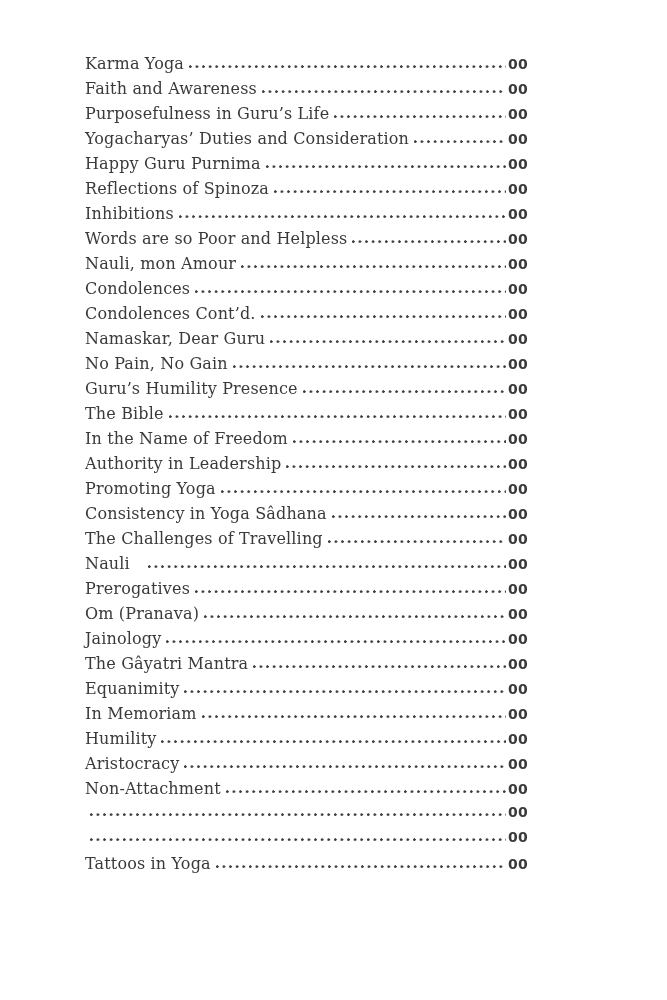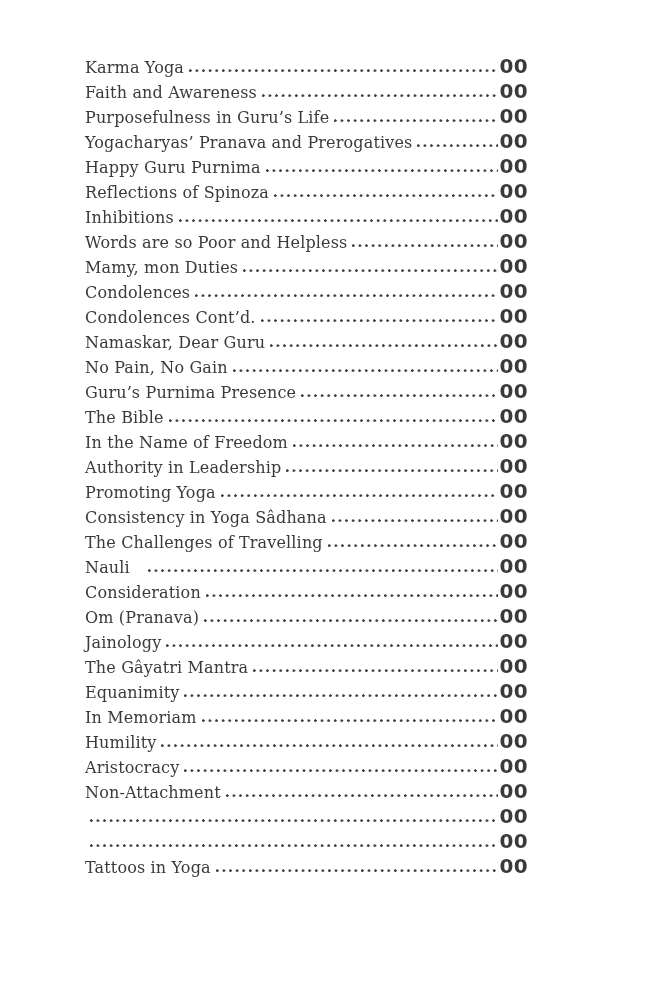--- a/index.html
+++ b/index.html
@@ -44,21 +44,21 @@
     background-repeat: repeat-x;
     background-position: left bottom;
   }
   .dots.wide {
     margin-left: 18px;
   }
   .pagenum {
     flex: 0 0 auto;
     font-family: "DejaVu Sans", "Liberation Sans", sans-serif;
     font-weight: bold;
-    font-size: 20px;
+    font-size: 14px;
     color: #3a3a3a;
     letter-spacing: 0.3px;
   }
 </style>
 </head>
 <body>
 
 <div class="page">
   <div class="toc" id="toc-list">
       <div class="row">
@@ -70,21 +70,21 @@
         <span class="title">Faith and Awareness</span>
         <span class="dots"></span>
         <span class="pagenum">00</span>
       </div>
       <div class="row">
         <span class="title">Purposefulness in Guru’s Life</span>
         <span class="dots"></span>
         <span class="pagenum">00</span>
       </div>
       <div class="row">
-        <span class="title">Yogacharyas’ Pranava and Prerogatives</span>
+        <span class="title">Yogacharyas’ Duties and Consideration</span>
         <span class="dots"></span>
         <span class="pagenum">00</span>
       </div>
       <div class="row">
         <span class="title">Happy Guru Purnima</span>
         <span class="dots"></span>
         <span class="pagenum">00</span>
       </div>
       <div class="row">
         <span class="title">Reflections of Spinoza</span>
@@ -95,21 +95,21 @@
         <span class="title">Inhibitions</span>
         <span class="dots"></span>
         <span class="pagenum">00</span>
       </div>
       <div class="row">
         <span class="title">Words are so Poor and Helpless</span>
         <span class="dots"></span>
         <span class="pagenum">00</span>
       </div>
       <div class="row">
-        <span class="title">Mamy, mon Duties</span>
+        <span class="title">Nauli, mon Amour</span>
         <span class="dots"></span>
         <span class="pagenum">00</span>
       </div>
       <div class="row">
         <span class="title">Condolences</span>
         <span class="dots"></span>
         <span class="pagenum">00</span>
       </div>
       <div class="row">
         <span class="title">Condolences Cont’d.</span>
@@ -120,21 +120,21 @@
         <span class="title">Namaskar, Dear Guru</span>
         <span class="dots"></span>
         <span class="pagenum">00</span>
       </div>
       <div class="row">
         <span class="title">No Pain, No Gain</span>
         <span class="dots"></span>
         <span class="pagenum">00</span>
       </div>
       <div class="row">
-        <span class="title">Guru’s Purnima Presence</span>
+        <span class="title">Guru’s Humility Presence</span>
         <span class="dots"></span>
         <span class="pagenum">00</span>
       </div>
       <div class="row">
         <span class="title">The Bible</span>
         <span class="dots"></span>
         <span class="pagenum">00</span>
       </div>
       <div class="row">
         <span class="title">In the Name of Freedom</span>
@@ -160,21 +160,21 @@
         <span class="title">The Challenges of Travelling</span>
         <span class="dots"></span>
         <span class="pagenum">00</span>
       </div>
       <div class="row">
         <span class="title">Nauli</span>
         <span class="dots wide"></span>
         <span class="pagenum">00</span>
       </div>
       <div class="row">
-        <span class="title">Consideration</span>
+        <span class="title">Prerogatives</span>
         <span class="dots"></span>
         <span class="pagenum">00</span>
       </div>
       <div class="row">
         <span class="title">Om (Pranava)</span>
         <span class="dots"></span>
         <span class="pagenum">00</span>
       </div>
       <div class="row">
         <span class="title">Jainology</span>

